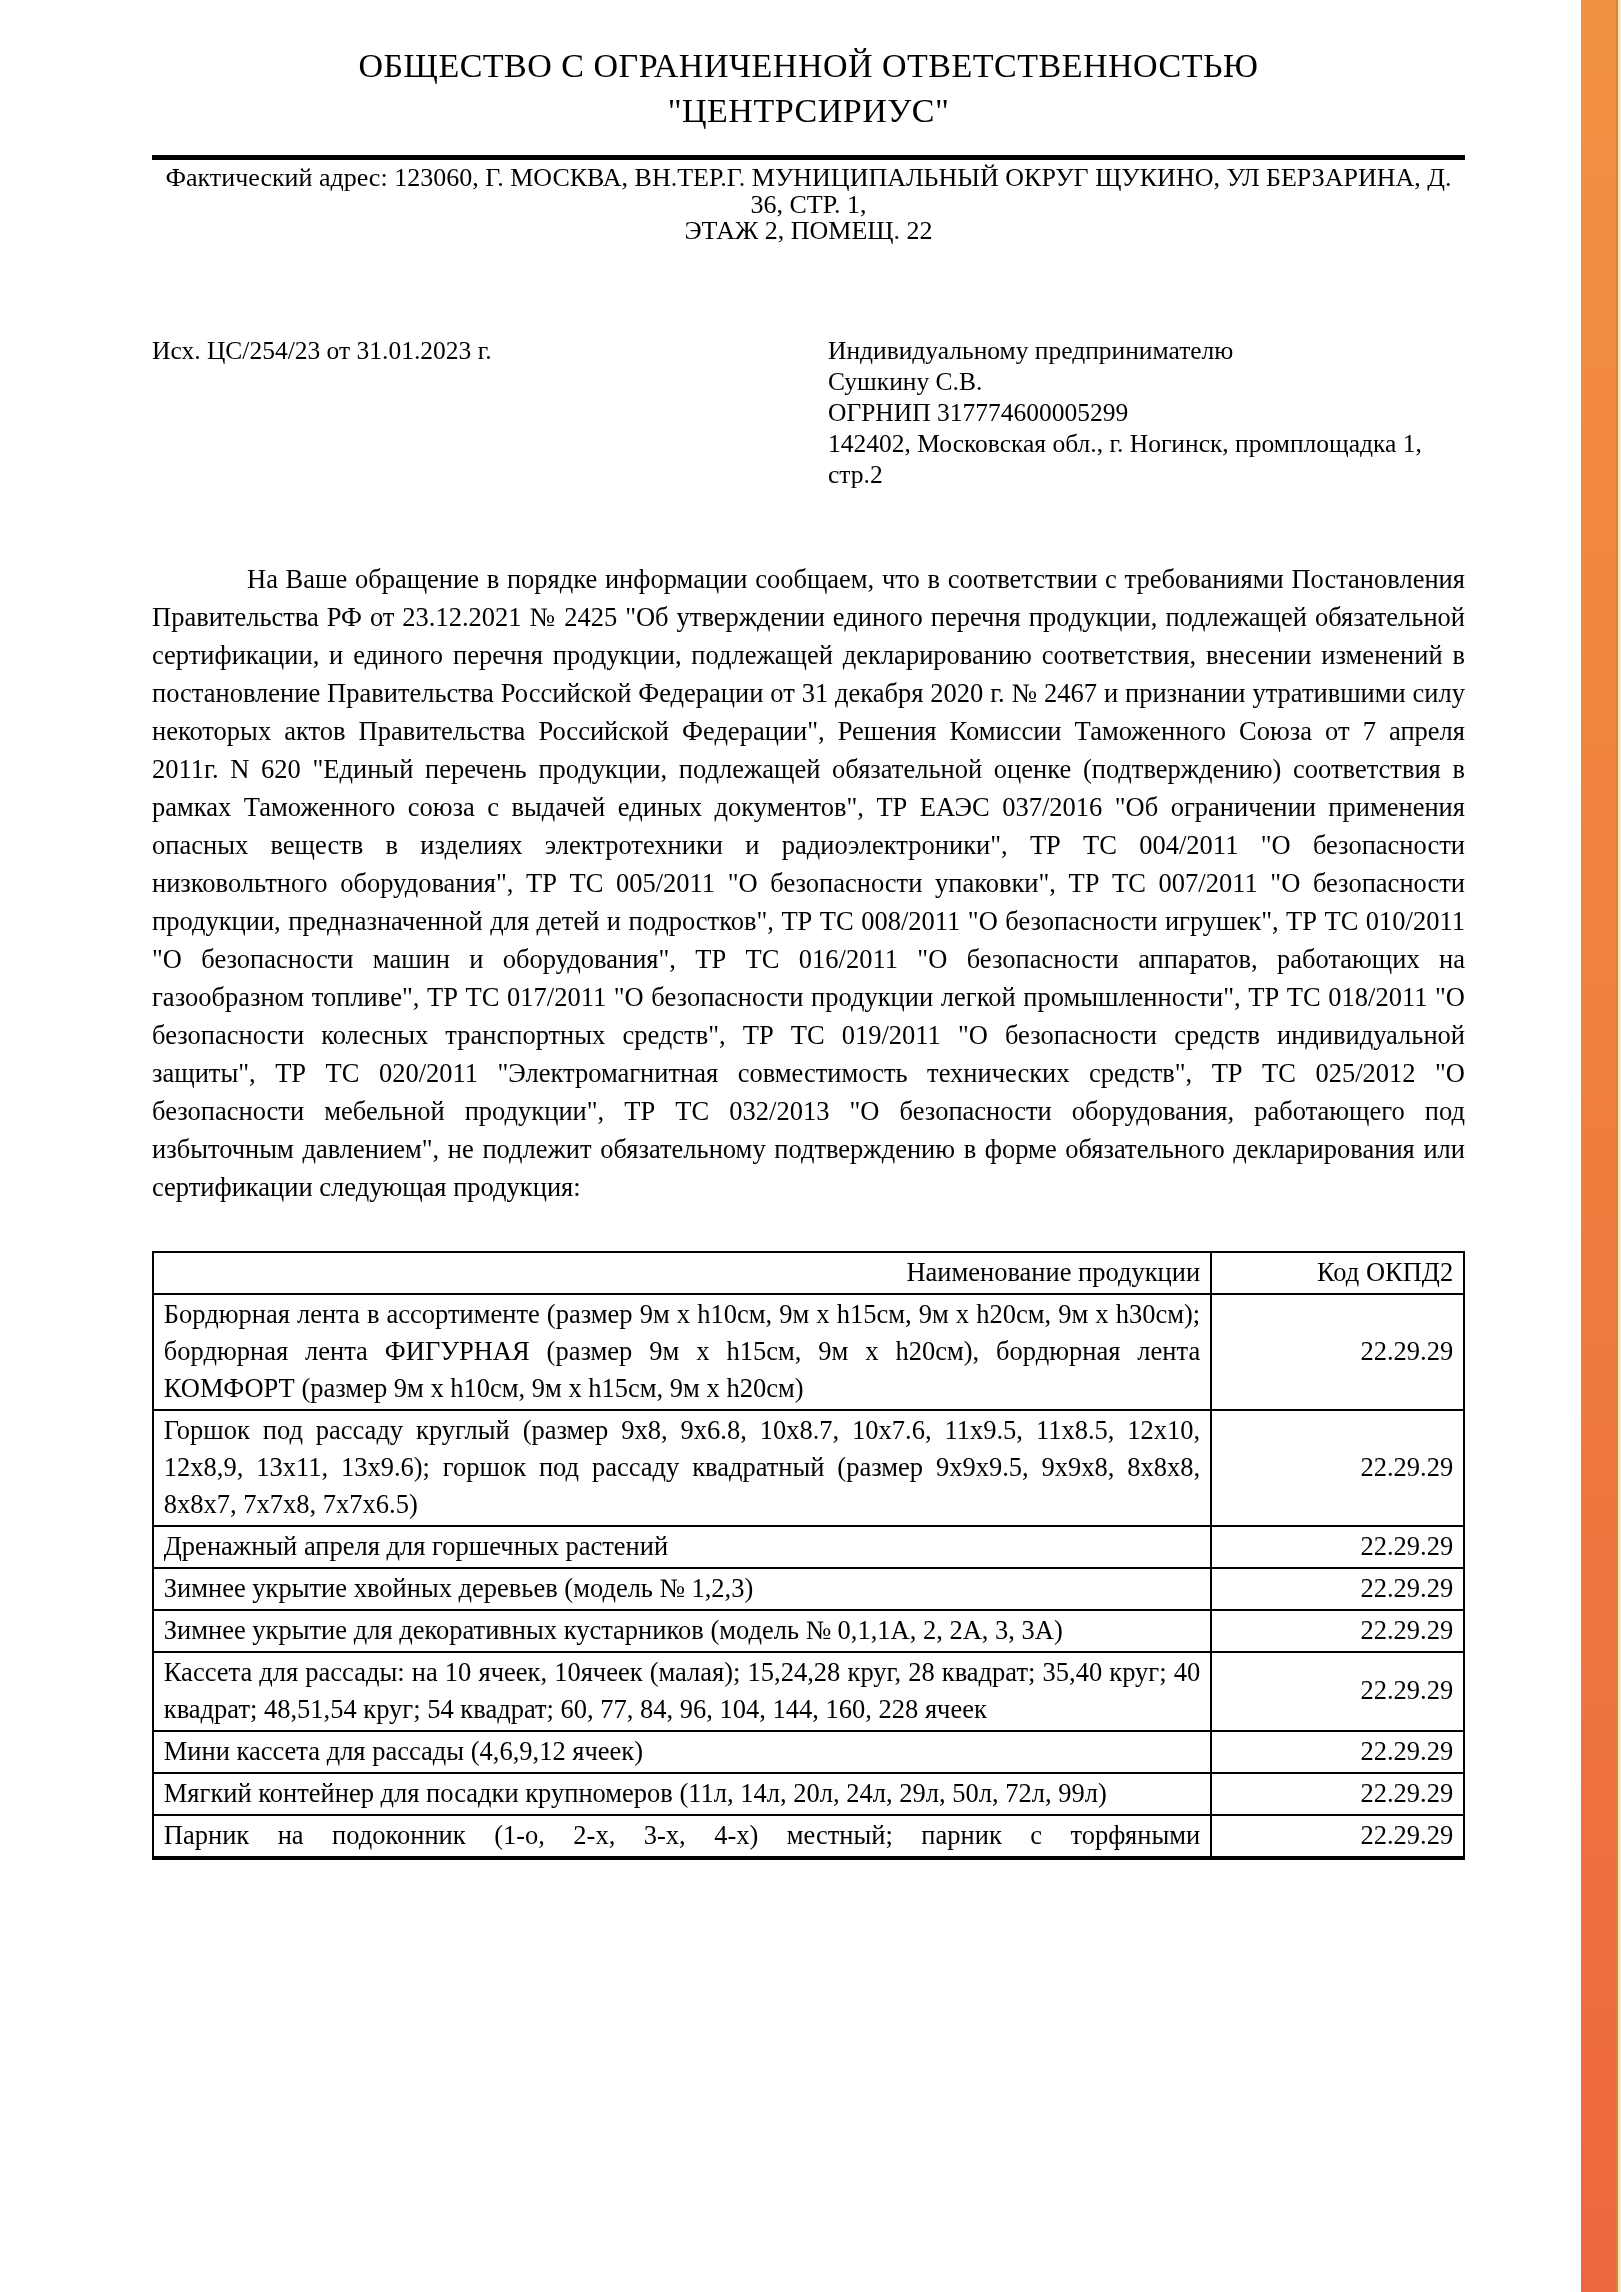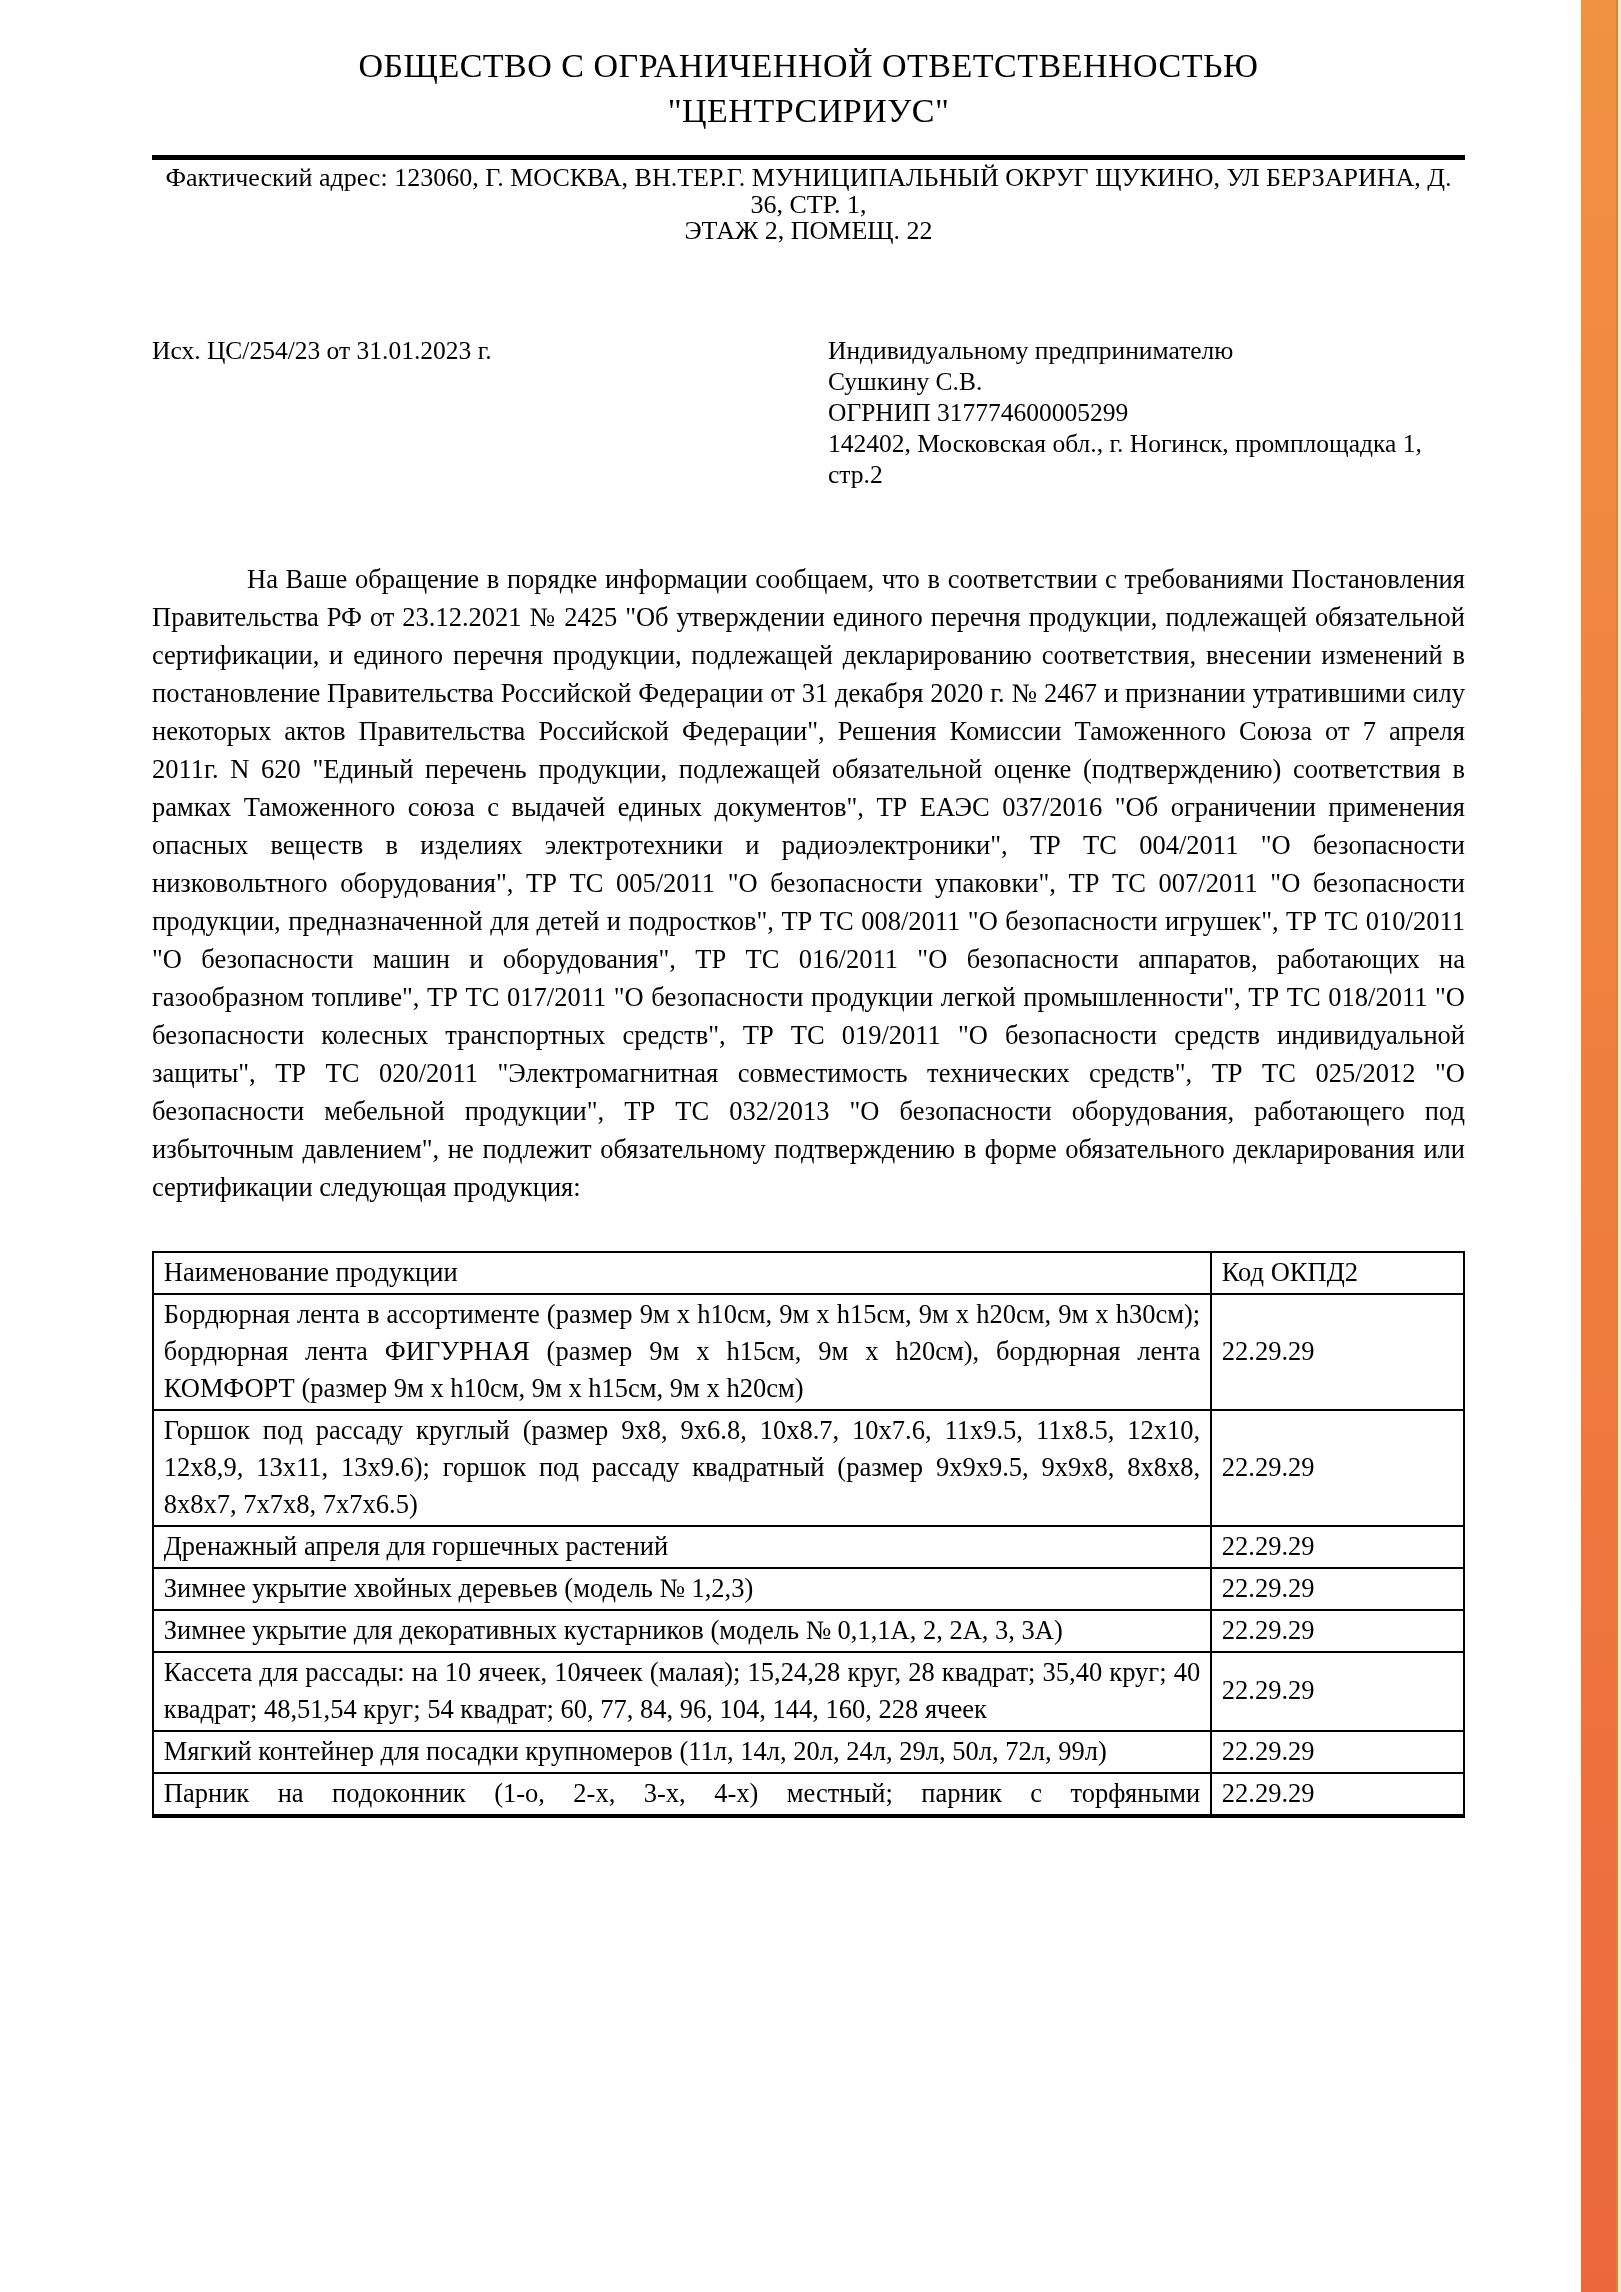--- a/index.html
+++ b/index.html
@@ -103,21 +103,21 @@
     border-bottom-width: 4.9px;
     font-size: 26.5px;
     line-height: 37px;
   }
   .products-table th,
   .products-table td {
     border: 2.9px solid #000;
     padding: 1px 9.8px 2px 9.8px;
     font-weight: normal;
     vertical-align: middle;
-    text-align: left;
+    text-align: right;
   }
   .products-table col.c-name { width: 80.7%; }
   .products-table col.c-code { width: 19.3%; }
   .products-table td.name-cell { text-align: justify; }
   .products-table tr.row-last td.name-cell { text-align-last: justify; }
 </style>
 </head>
 <body>
 
 <div class="accent-stripe"></div>
@@ -181,20 +181,24 @@
       </tr>
       <tr>
         <td class="name-cell">Зимнее укрытие для декоративных кустарников (модель № 0,1,1А, 2, 2А, 3, 3А)</td>
         <td class="code-cell">22.29.29</td>
       </tr>
       <tr>
         <td class="name-cell">Кассета для рассады: на 10 ячеек, 10ячеек (малая); 15,24,28 круг, 28 квадрат; 35,40 круг; 40 квадрат; 48,51,54 круг; 54 квадрат; 60, 77, 84, 96, 104, 144, 160, 228 ячеек</td>
         <td class="code-cell">22.29.29</td>
       </tr>
       <tr>
+        <td class="name-cell">Мини кассета для рассады (4,6,9,12 ячеек)</td>
+        <td class="code-cell">22.29.29</td>
+      </tr>
+      <tr>
         <td class="name-cell">Мягкий контейнер для посадки крупномеров (11л, 14л, 20л, 24л, 29л, 50л, 72л, 99л)</td>
         <td class="code-cell">22.29.29</td>
       </tr>
       <tr class="row-last">
         <td class="name-cell">Парник на подоконник (1-о, 2-х, 3-х, 4-х) местный; парник с торфяными</td>
         <td class="code-cell">22.29.29</td>
       </tr>
     </tbody>
   </table>
 

